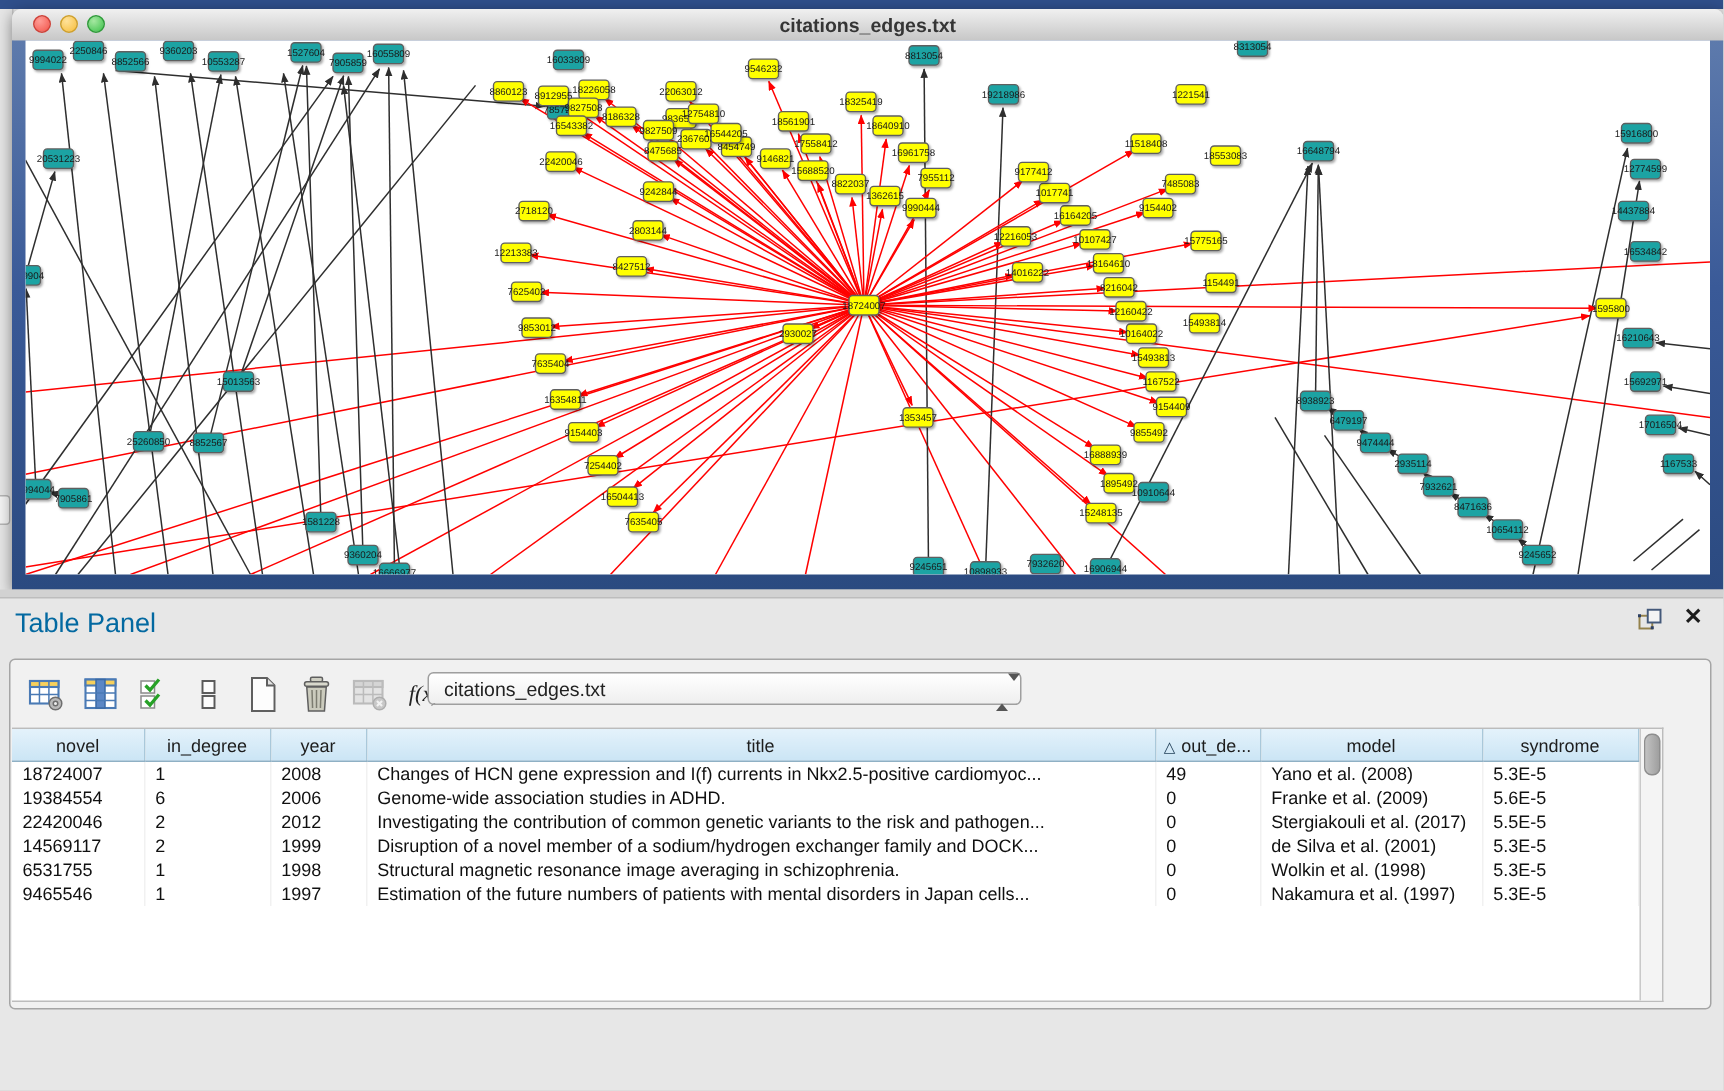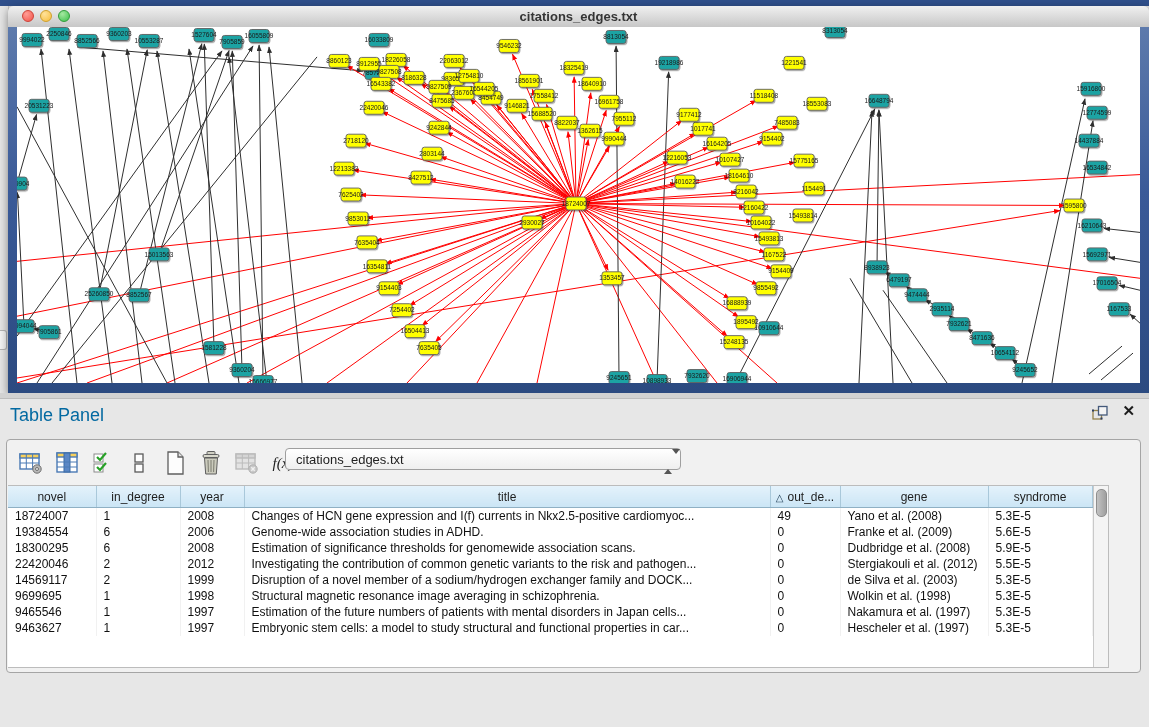--- a/index.html
+++ b/index.html
@@ -785,21 +785,21 @@
               <col style="width: 148px;">
               <col style="width: 104px;">
             </colgroup>
           <thead>
               <tr id="table-head-row">
                 <th>novel</th>
                 <th>in_degree</th>
                 <th>year</th>
                 <th>title</th>
                 <th><span class="sort-glyph">△</span>out_de...</th>
-                <th>gene</th>
+                <th>model</th>
                 <th>syndrome</th>
               </tr>
             </thead>
           <tbody id="table-body">
               <tr>
                 <td>18724007</td>
                 <td>1</td>
                 <td>2008</td>
                 <td>Changes of HCN gene expression and I(f) currents in Nkx2.5-positive cardiomyoc...</td>
                 <td>49</td>
@@ -809,73 +809,55 @@
               <tr>
                 <td>19384554</td>
                 <td>6</td>
                 <td>2006</td>
                 <td>Genome-wide association studies in ADHD.</td>
                 <td>0</td>
                 <td>Franke et al. (2009)</td>
                 <td>5.6E-5</td>
               </tr>
               <tr>
-                <td>18300295</td>
-                <td>6</td>
-                <td>2008</td>
-                <td>Estimation of significance thresholds for genomewide association scans.</td>
-                <td>0</td>
-                <td>Dudbridge et al. (2008)</td>
-                <td>5.9E-5</td>
-              </tr>
-              <tr>
                 <td>22420046</td>
                 <td>2</td>
                 <td>2012</td>
                 <td>Investigating the contribution of common genetic variants to the risk and pathogen...</td>
                 <td>0</td>
-                <td>Stergiakouli et al. (2012)</td>
+                <td>Stergiakouli et al. (2017)</td>
                 <td>5.5E-5</td>
               </tr>
               <tr>
                 <td>14569117</td>
                 <td>2</td>
                 <td>1999</td>
                 <td>Disruption of a novel member of a sodium/hydrogen exchanger family and DOCK...</td>
                 <td>0</td>
-                <td>de Silva et al. (2003)</td>
+                <td>de Silva et al. (2001)</td>
                 <td>5.3E-5</td>
               </tr>
               <tr>
-                <td>9699695</td>
+                <td>6531755</td>
                 <td>1</td>
                 <td>1998</td>
                 <td>Structural magnetic resonance image averaging in schizophrenia.</td>
                 <td>0</td>
                 <td>Wolkin et al. (1998)</td>
                 <td>5.3E-5</td>
               </tr>
               <tr>
                 <td>9465546</td>
                 <td>1</td>
                 <td>1997</td>
                 <td>Estimation of the future numbers of patients with mental disorders in Japan cells...</td>
                 <td>0</td>
                 <td>Nakamura et al. (1997)</td>
                 <td>5.3E-5</td>
               </tr>
-              <tr>
-                <td>9463627</td>
-                <td>1</td>
-                <td>1997</td>
-                <td>Embryonic stem cells: a model to study structural and functional properties in car...</td>
-                <td>0</td>
-                <td>Hescheler et al. (1997)</td>
-                <td>5.3E-5</td>
-              </tr>
             </tbody>
         </table>
         <div id="vscroll">
           <div id="vthumb"></div>
         </div>
       </div>
     </div>
 
   </div>
 </div>

